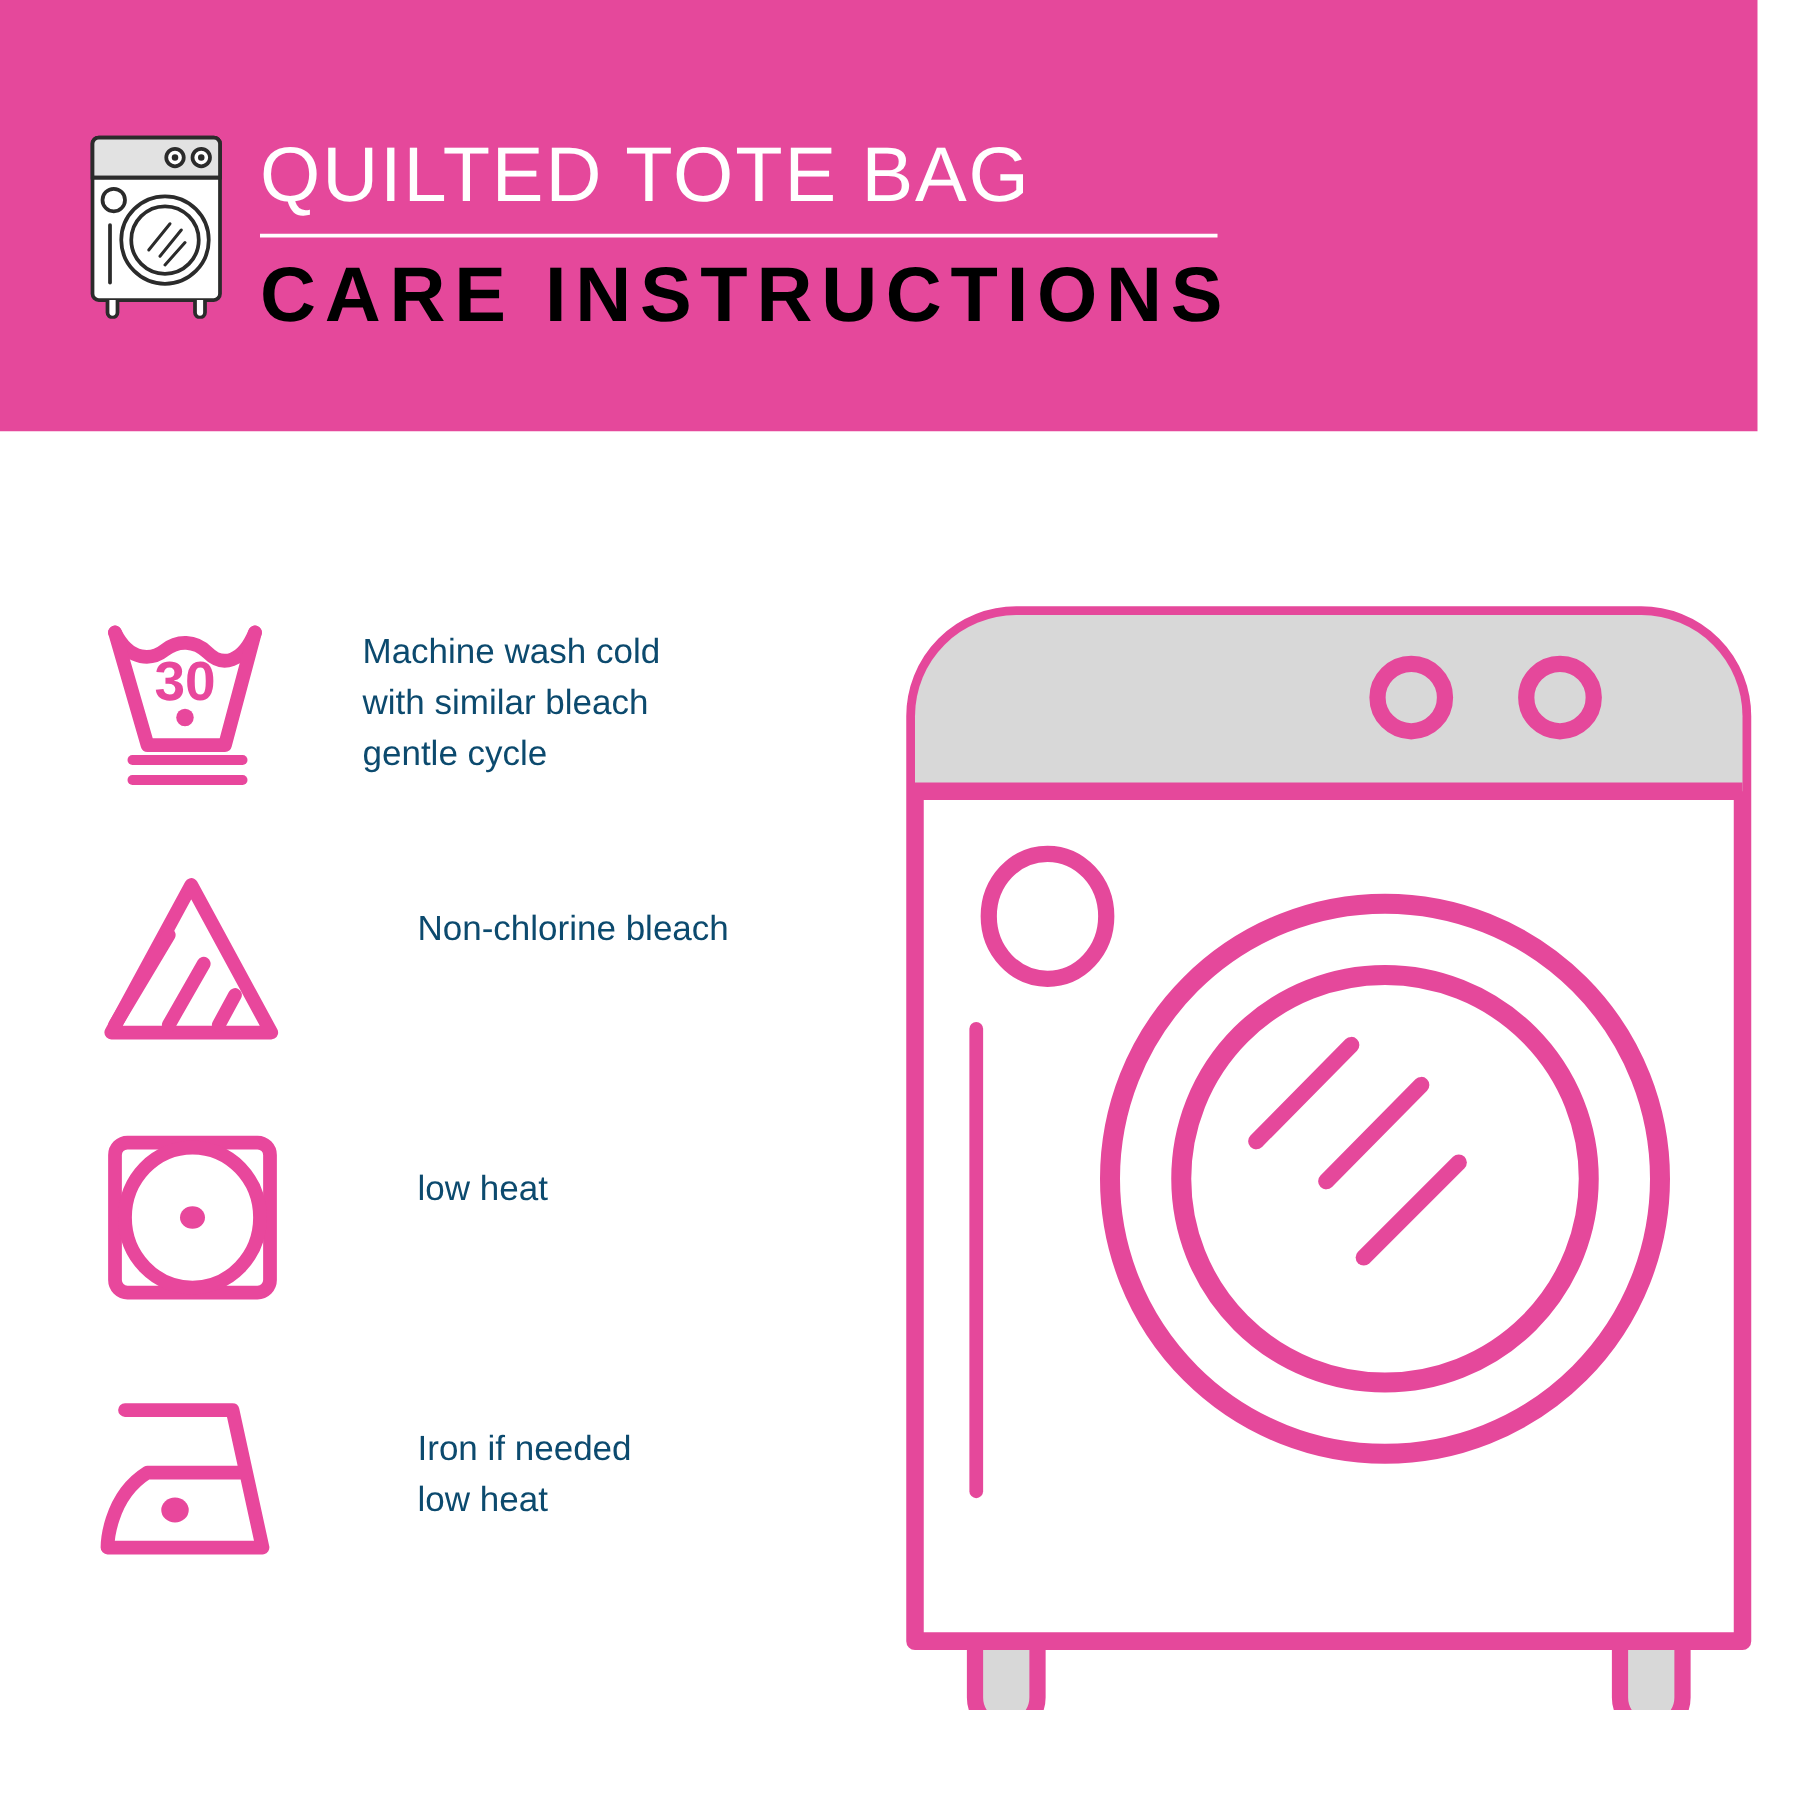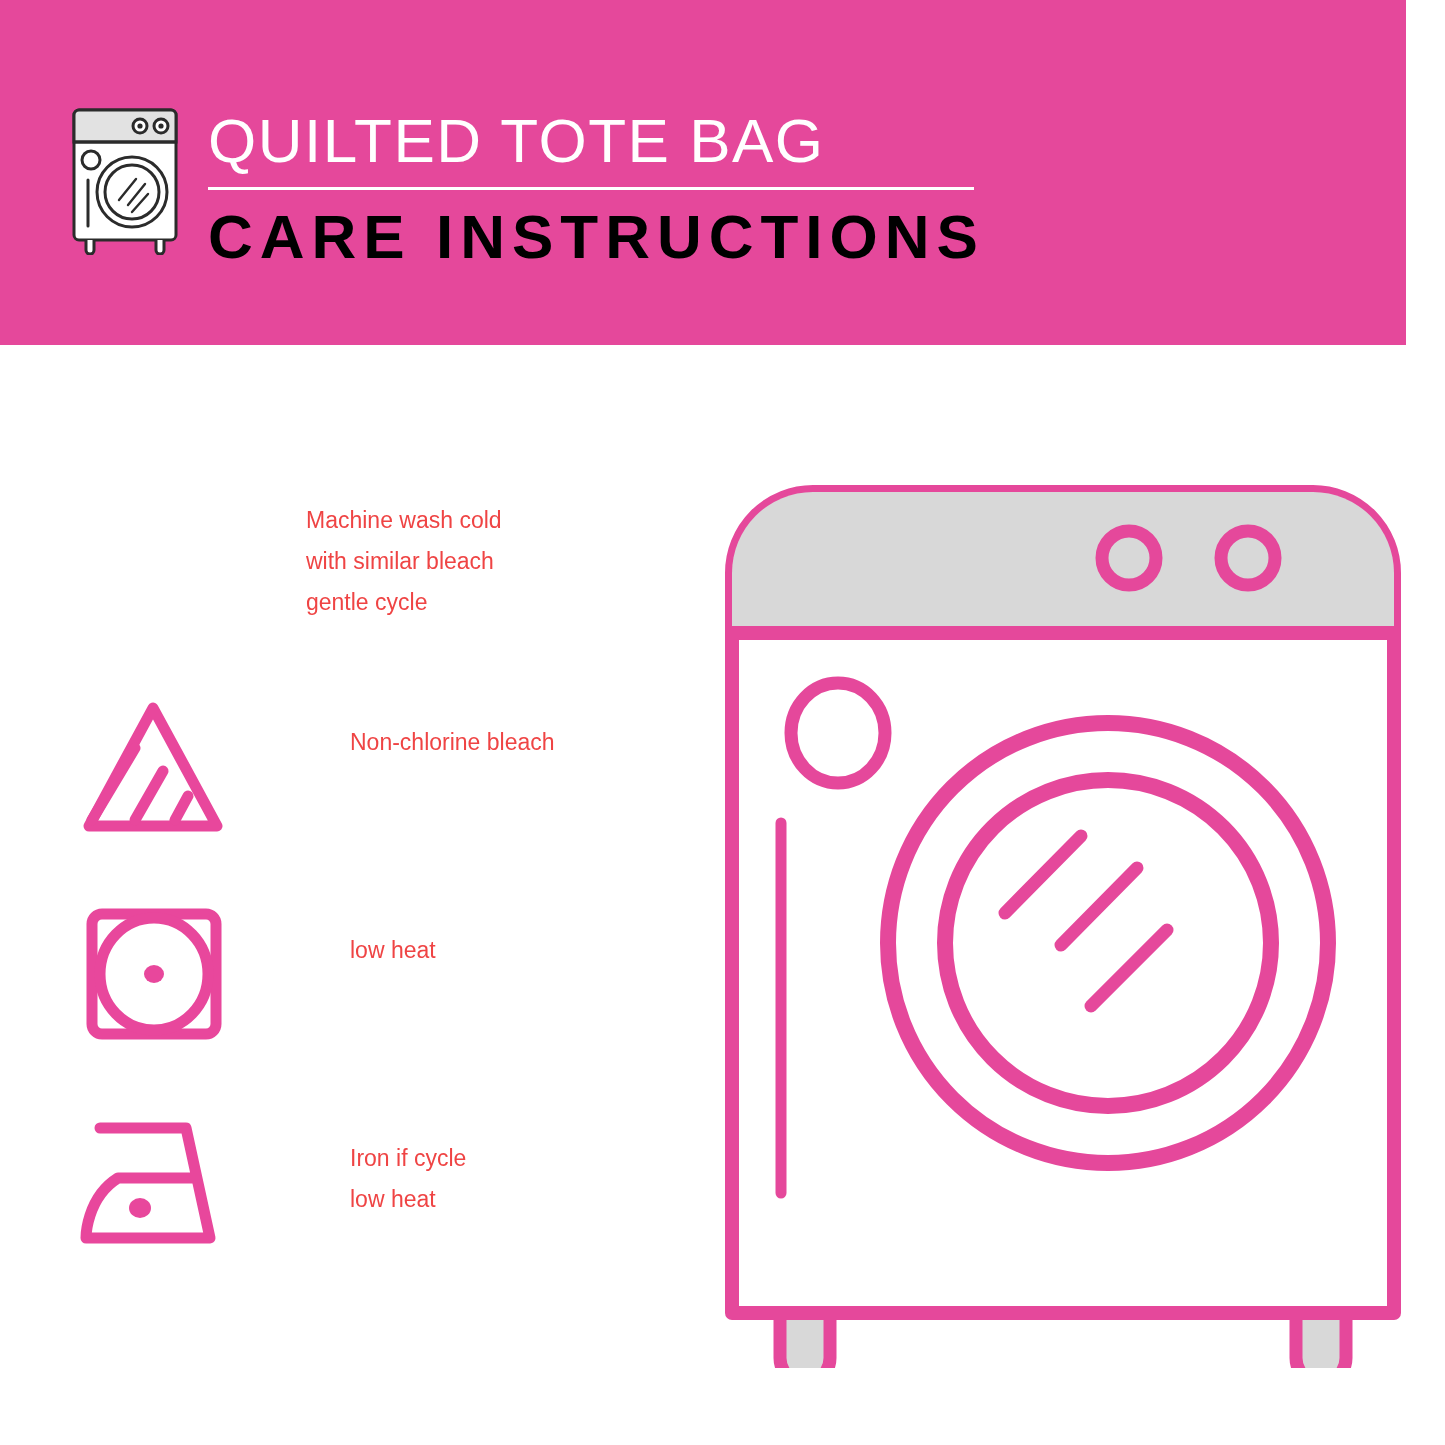--- a/index.html
+++ b/index.html
@@ -79,26 +79,26 @@
   }
   .care-symbol {
     position: absolute;
     left: 0;
     top: 0;
     width: 170px;
     height: 160px;
   }
   .care-text {
     position: absolute;
-    left: 236px;
+    left: 220px;
     top: 22px;
     width: 400px;
-    font-size: 23px;
+    font-size: 28px;
     line-height: 41px;
-    color: #ef4444;
+    color: #0c4a6e;
     font-weight: 400;
     font-family: "Liberation Sans", sans-serif;
   }
   .care-text.two-line { top: 36px; margin-left: 44px; }
   .care-text .ln { display: block; }
 
   
   #machine-illustration {
     position: absolute;
     left: 718px;
@@ -144,20 +144,32 @@
     <div id="header-text-block">
       <div id="header-title">QUILTED TOTE BAG</div>
       <div id="header-rule"></div>
       <div id="header-subtitle">CARE INSTRUCTIONS</div>
     </div>
   </div>
 
   <div id="care-list">
 
     <div class="care-row">
+      <div class="care-symbol">
+        <svg viewBox="0 0 170 160" width="170" height="160" xmlns="http://www.w3.org/2000/svg">
+          <g fill="none" stroke="#e8479c" stroke-width="11" stroke-linecap="round" stroke-linejoin="round">
+            <path d="M22 28 C34 52 52 50 62 42 C72 34 86 34 96 44 C108 56 124 52 134 28"></path>
+            <path d="M22 28 L48 118 L110 118 L134 28"></path>
+          </g>
+          <text x="78" y="82" font-family="'Liberation Sans',sans-serif" font-size="44" font-weight="700" fill="#e8479c" text-anchor="middle">30</text>
+          <circle cx="78" cy="96" r="7" fill="#e8479c"></circle>
+          <rect x="32" y="126" width="96" height="8" rx="4" fill="#e8479c"></rect>
+          <rect x="32" y="142" width="96" height="8" rx="4" fill="#e8479c"></rect>
+        </svg>
+      </div>
       <div class="care-text">
         <span class="ln">Machine wash cold</span>
         <span class="ln">with similar bleach</span>
         <span class="ln">gentle cycle</span>
       </div>
     </div>
 
     <div class="care-row">
       <div class="care-symbol">
         <svg viewBox="0 0 170 160" width="170" height="160" xmlns="http://www.w3.org/2000/svg">
@@ -193,21 +205,21 @@
       <div class="care-symbol">
         <svg viewBox="0 0 170 160" width="170" height="160" xmlns="http://www.w3.org/2000/svg">
           <g fill="none" stroke="#e8479c" stroke-width="11" stroke-linecap="round" stroke-linejoin="round">
             <path d="M30 26 L116 26 L140 136 L16 136
                      C16 136 16 96 48 76 L124 76"></path>
           </g>
           <ellipse cx="70" cy="106" rx="11" ry="10" fill="#e8479c"></ellipse>
         </svg>
       </div>
       <div class="care-text two-line">
-        <span class="ln">Iron if cycle</span>
+        <span class="ln">Iron if needed</span>
         <span class="ln">low heat</span>
       </div>
     </div>
 
   </div>
 
   <div id="machine-illustration">
     <svg viewBox="0 0 690 890" width="690" height="890" xmlns="http://www.w3.org/2000/svg">
 
       <path d="M14 95 a81 81 0 0 1 81 -81 h500 a81 81 0 0 1 81 81 v740 h-662 z" fill="#ffffff" stroke="#e5489b" stroke-width="14" stroke-linejoin="round"></path>

